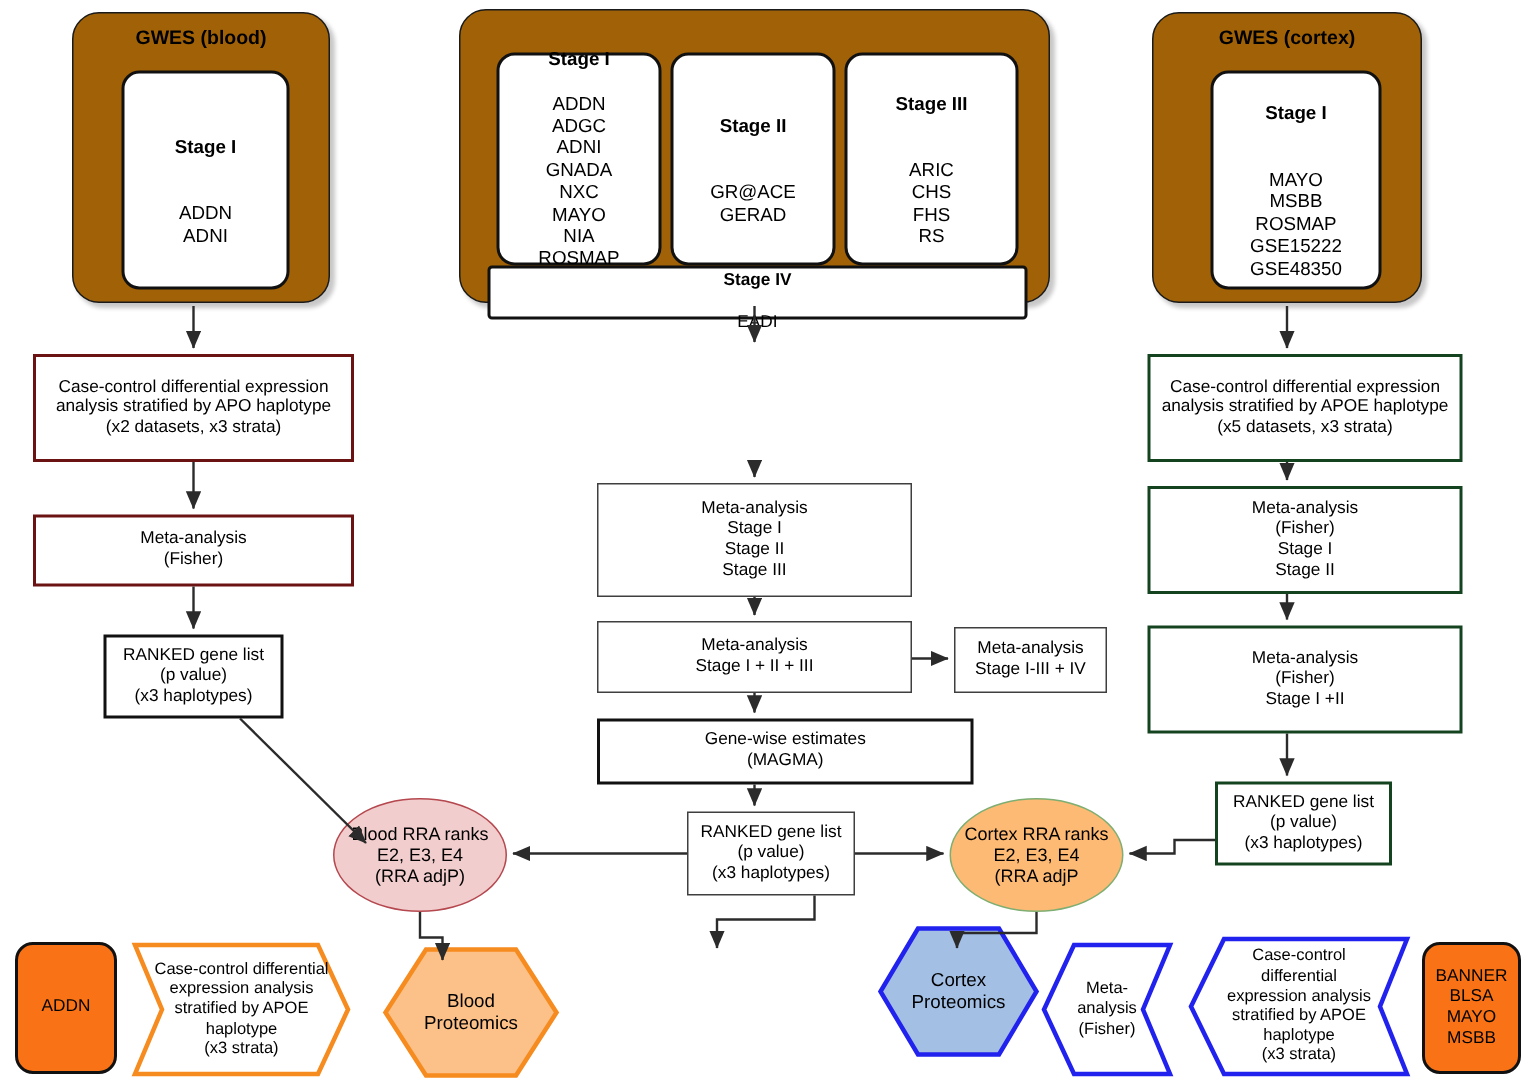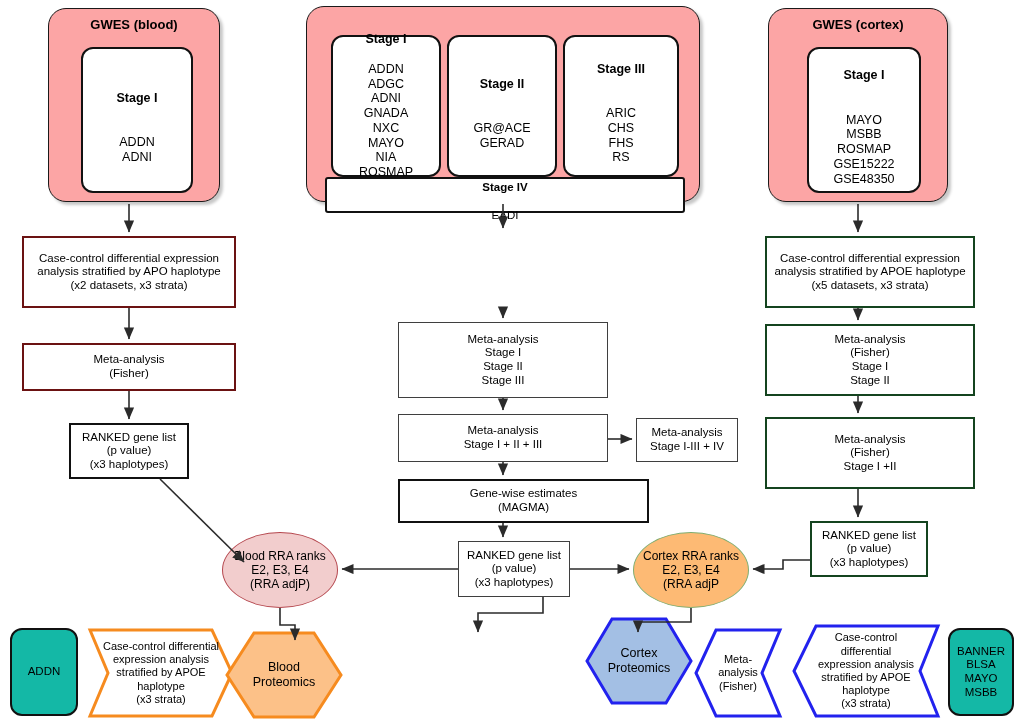--- a/index.html
+++ b/index.html
@@ -6,39 +6,39 @@
   body{width:1020px;height:725px;position:relative;overflow:hidden;
        font-family:"Liberation Sans","DejaVu Sans",sans-serif;color:#000;}
   #stage{position:absolute;left:0;top:0;width:1020px;height:725px;}
   svg#wires{position:absolute;left:0;top:0;width:1020px;height:725px;pointer-events:none;}
 
   .node{position:absolute;box-sizing:border-box;display:flex;align-items:center;
         justify-content:center;text-align:center;background:#fff;}
   .txt{line-height:1.18;white-space:pre-line;}
 
   
-  .card{border:1.6px solid #1a1a1a;border-radius:18px;background:#fca5a5;
+  .card{border:1.6px solid #1a1a1a;border-radius:18px;background:#a16207;
         box-shadow:3px 3px 3px rgba(0,0,0,0.22);}
   .card-title{position:absolute;left:0;right:0;top:8px;text-align:center;
               font-weight:bold;font-size:13px;}
   .subcard{position:absolute;border:2.2px solid #111;border-radius:12px;background:#fff;
            display:flex;align-items:center;justify-content:center;text-align:center;}
   .subcard .txt{font-size:12.5px;}
   .bold{font-weight:bold;}
 
   .rect{border:1.6px solid #3f3f3f;background:#fff;}
   .rect.dark{border:2px solid #111;}
   .rect.maroon{border:2px solid #6b1212;}
   .rect.green{border:2px solid #14441f;}
   .rect .txt{font-size:11.5px;}
 
   .ellipse{border-radius:50%;}
   .ellipse .txt{font-size:12px;}
 
-  .roundbox{border:2.2px solid #111;border-radius:12px;background:#14b8a6;}
+  .roundbox{border:2.2px solid #111;border-radius:12px;background:#f97316;}
   .roundbox .txt{font-size:11.5px;}
 
   .shp{position:absolute;}
   .shp .lbl{position:absolute;left:0;top:0;width:100%;height:100%;
             display:flex;align-items:center;justify-content:center;text-align:center;
             font-size:11px;line-height:1.2;white-space:pre-line;}
   .shp .lbl.big{font-size:12.5px;}
 </style>
 </head>
 <body>
@@ -204,21 +204,21 @@
     <svg width="150" height="94" viewBox="0 0 150 94">
       <polygon points="4,4 126,4 146,47 126,90 4,90 22,47" fill="#ffffff" stroke="#f68b1f" stroke-width="3"></polygon>
     </svg>
     <div class="lbl">Case-control differential
 expression analysis
 stratified by APOE
 haplotype
 (x3 strata)</div>
   </div>
 
-  <div class="shp" style="left:224px;top:630px;width:120px;height:90px;">
+  <div class="shp" style="left:254px;top:630px;width:120px;height:90px;">
     <svg width="120" height="90" viewBox="0 0 120 90">
       <polygon points="30,3 90,3 117,45 90,87 30,87 3,45" fill="#fcc188" stroke="#f68b1f" stroke-width="3"></polygon>
     </svg>
     <div class="lbl big">Blood
 Proteomics</div>
   </div>
 
 
   <div class="shp" style="left:584px;top:616px;width:110px;height:90px;">
     <svg width="110" height="90" viewBox="0 0 110 90">

